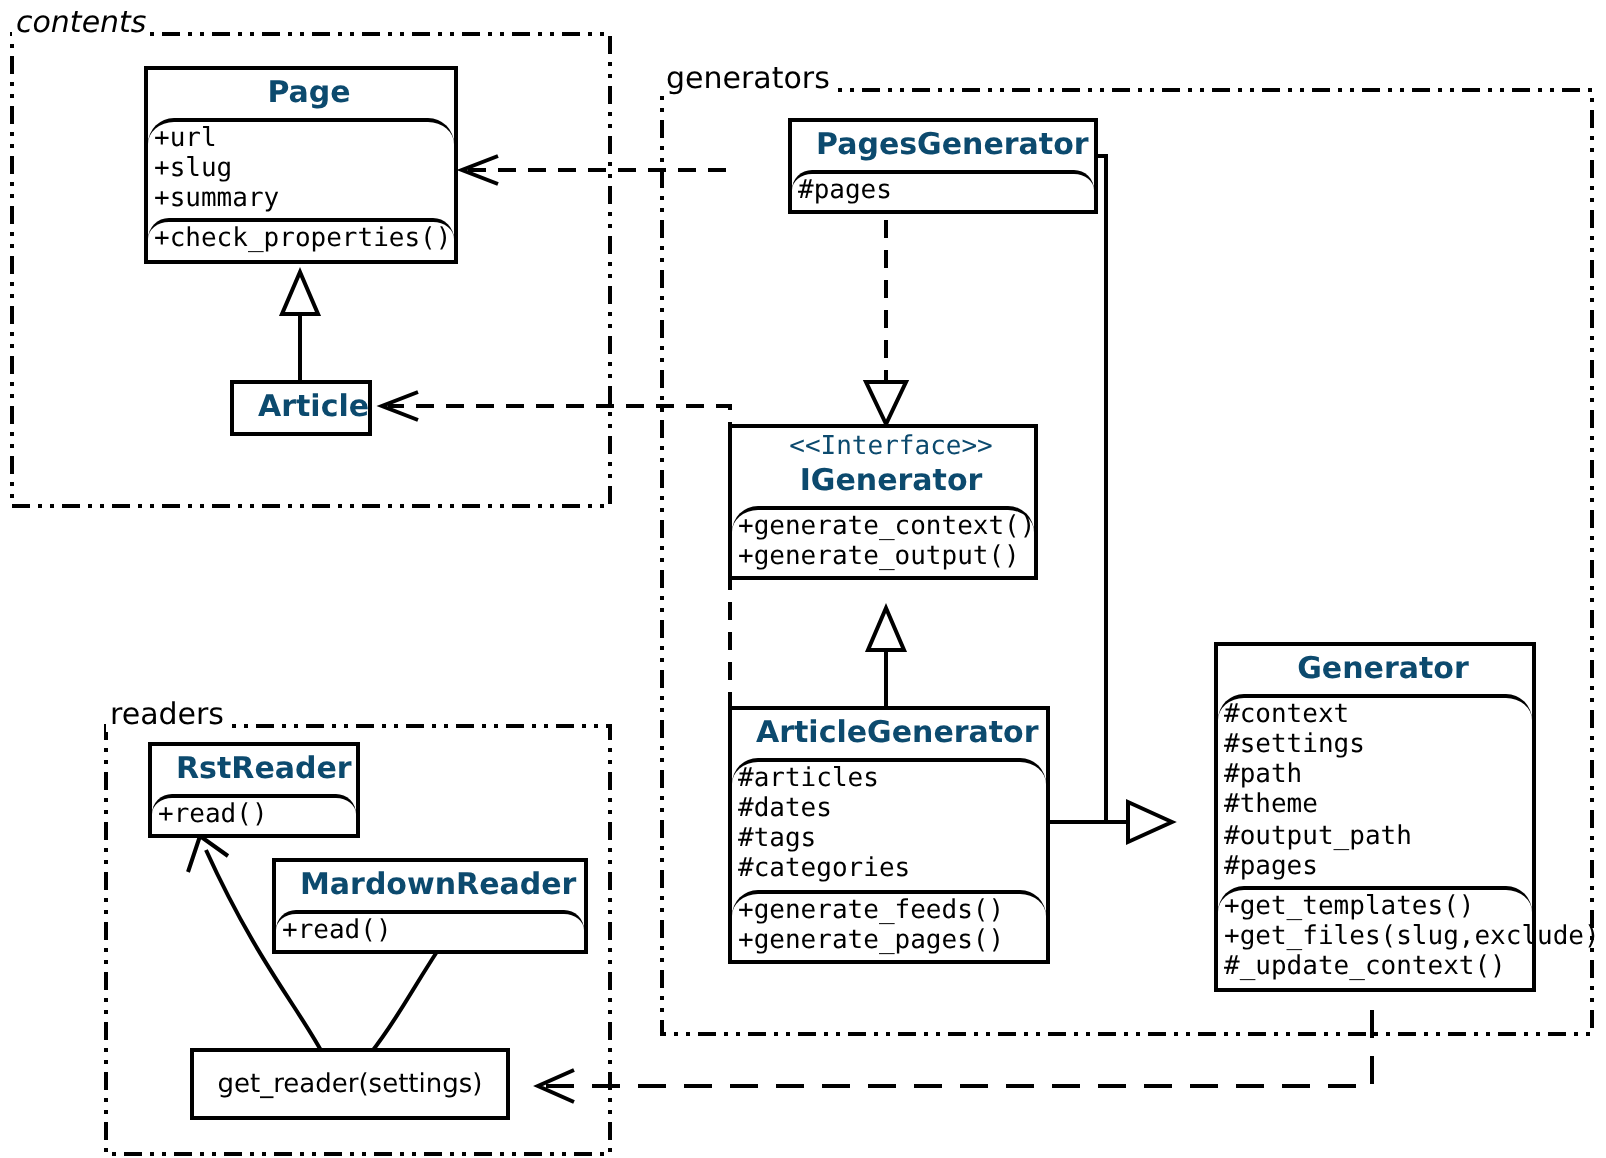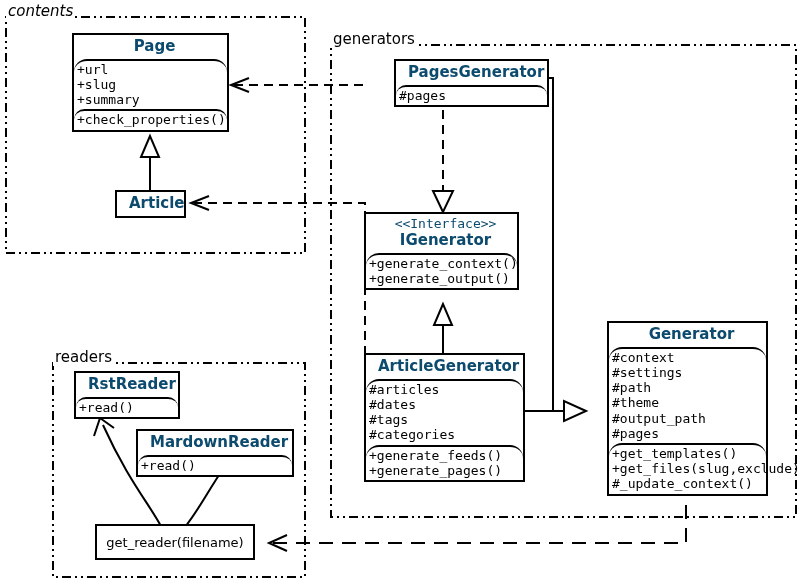--- a/index.html
+++ b/index.html
@@ -228,16 +228,16 @@
   </div>
 
   <div class="cls" style="left:136px; top:429px; width:158px;">
     <div class="title">MardownReader</div>
     <div class="compart sep">
       <div class="member">+read()</div>
     </div>
   </div>
 
   <div class="plainbox" style="left:95px; top:524px; width:160px; height:36px;">
-    <span>get_reader(filename)</span>
+    <span>get_reader(settings)</span>
   </div>
 
 </div>
 
 </body></html>

